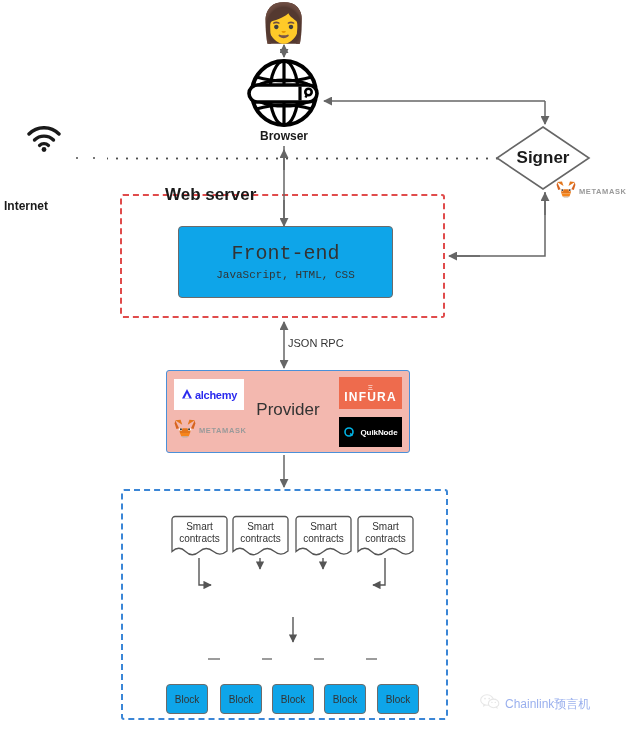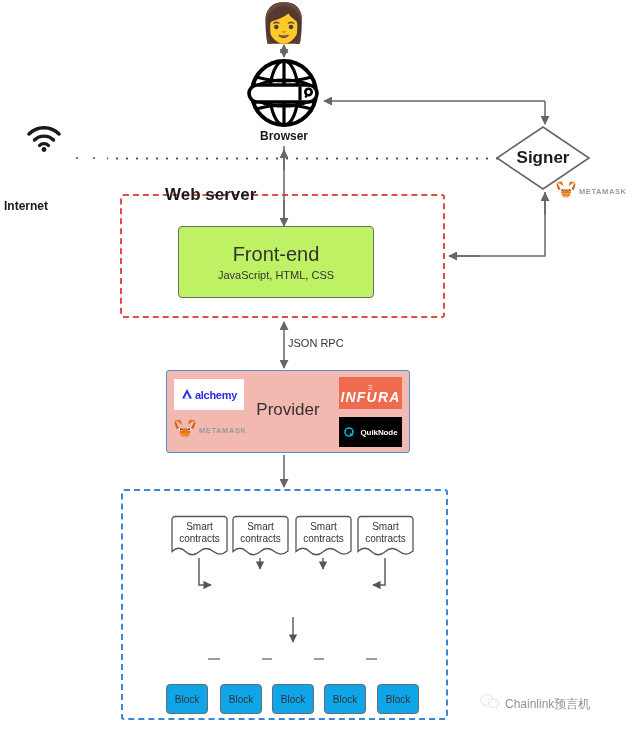--- a/index.html
+++ b/index.html
@@ -110,29 +110,30 @@
   }
   #web-server-label {
     left: 134px; top: 185px;
     font-size: 17px;
     margin-left: 31px;
   }
 
   
   #frontend-box {
     left: 178px; top: 226px;
-    width: 196px; height: 72px;
-    background: #bef264;
+    width: 215px; height: 72px;
+    background: #0ea5e9;
     border: 1.5px solid #6b6b6b;
     border-radius: 4px;
     box-sizing: border-box;
     display: flex;
     flex-direction: column;
     align-items: center;
     justify-content: center;
+    font-family: Liberation Mono, monospace;
   }
   #frontend-title {
     font-size: 20px;
     color: #333333;
     line-height: 1.1;
   }
   #frontend-sub {
     font-size: 11px;
     color: #333333;
     margin-top: 4px;
@@ -190,26 +191,25 @@
     align-items: center;
     justify-content: center;
   }
   .infura-glyph {
     font-size: 8px;
     color: #ffffff;
     line-height: 9px;
     letter-spacing: 0.5px;
   }
   .infura-text {
-    font-size: 14px;
+    font-size: 12px;
     font-weight: bold;
     color: #ffffff;
     letter-spacing: 1.2px;
     line-height: 11px;
-    font-style: italic;
   }
   #quiknode-logo {
     left: 339px; top: 417px;
     width: 63px; height: 30px;
     background: #000000;
     display: flex;
     align-items: center;
     justify-content: center;
     gap: 7px;
   }
@@ -285,21 +285,21 @@
   
   #watermark {
     left: 480px; top: 694px;
     display: flex;
     align-items: center;
     gap: 5px;
     opacity: 0.45;
   }
   .wm-text {
     font-size: 12px;
-    color: #000000;
+    color: #1d4ed8;
   }
 
   
   #arrows {
     left: 0; top: 0;
     width: 641px; height: 734px;
     pointer-events: none;
   }
 </style>
 </head>

